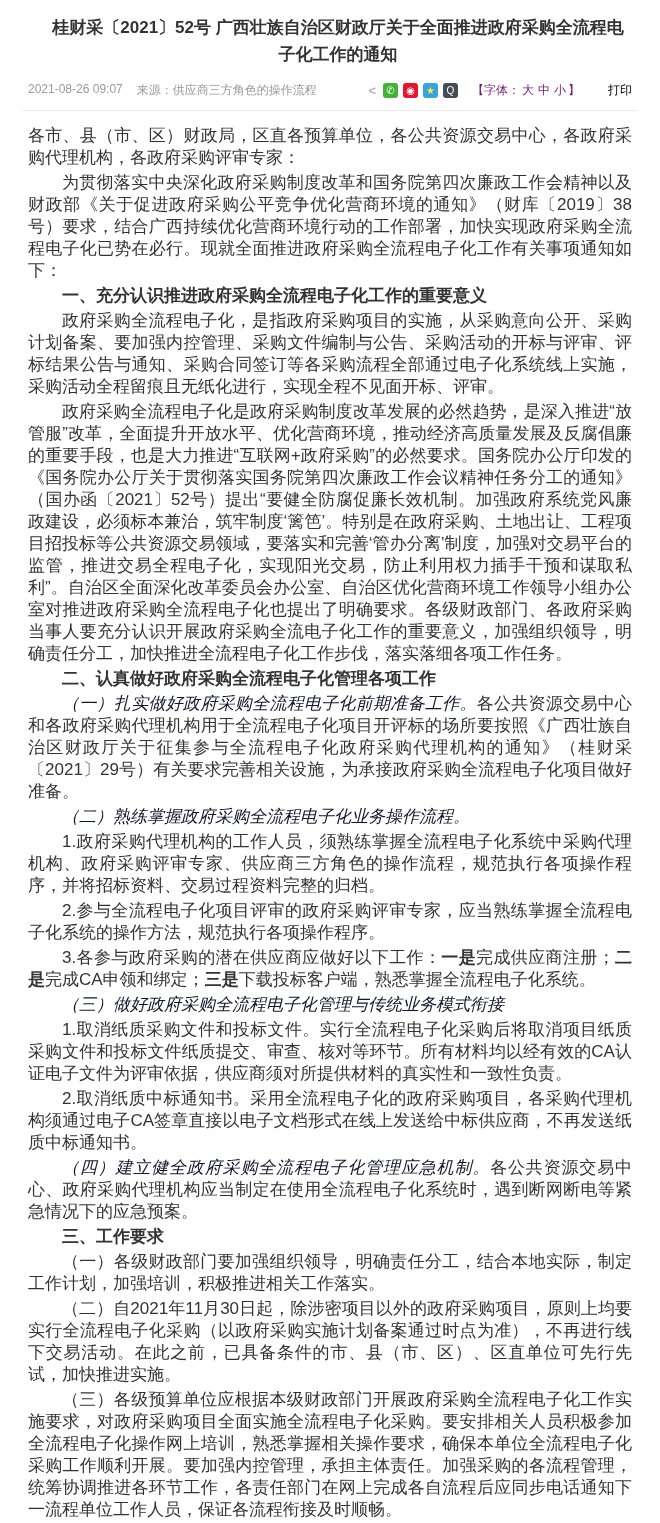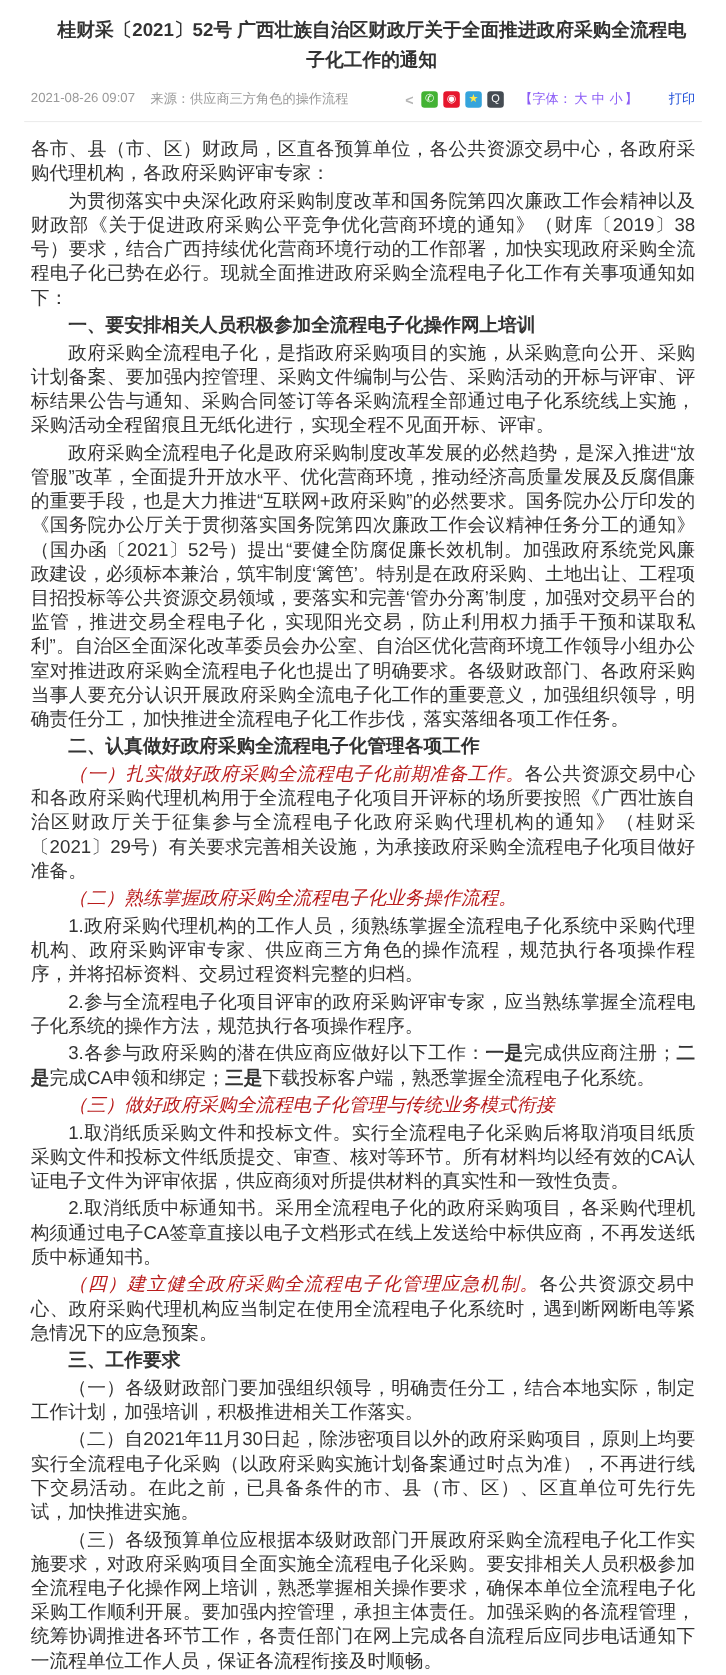--- a/index.html
+++ b/index.html
@@ -48,37 +48,37 @@
   .s-icon {
     width: 15px; height: 15px;
     border-radius: 3px;
     display: inline-flex;
     align-items: center;
     justify-content: center;
     font-size: 10px;
     line-height: 1;
     cursor: pointer;
   }
-  .font-size-ctrl { color: #8b5cf6; margin-left: 8px; }
+  .font-size-ctrl { color: #701a75; margin-left: 8px; }
   .font-size-ctrl .fs-opt { cursor: pointer; margin: 0 2px; }
-  .print-btn { margin-left: 22px; color: #1d4ed8; cursor: pointer; }
+  .print-btn { margin-left: 22px; color: #000000; cursor: pointer; }
   .doc-body {
     padding: 14px 28px 0 28px;
     font-size: 17px;
     line-height: 22px;
     text-align: justify;
     color: #333333;
   }
   .doc-body p { margin: 0 0 3px 0; }
   .doc-body p.indent { text-indent: 2em; }
   .run-bold { font-weight: 700; }
   .run-kai {
     font-family: "Liberation Serif", "DejaVu Serif", serif;
     font-style: italic;
-    color: #b91c1c;
+    color: #0f172a;
   }
   .doc-footer {
     padding: 66px 24px 20px 24px;
     text-align: right;
     font-size: 15px;
     line-height: 31px;
     color: #595959;
   }
 </style>
 </head>
@@ -104,21 +104,21 @@
       <span class="font-size-ctrl">
         <span>【字体：</span><span><span class="fs-opt">大</span><span class="fs-opt">中</span><span class="fs-opt">小</span></span><span>】</span>
       </span>
       <span class="print-btn">打印</span>
     </div>
   </div>
 
   <div class="doc-body">
       <p><span>各市、县（市、区）财政局，区直各预算单位，各公共资源交易中心，各政府采购代理机构，各政府采购评审专家：</span></p>
       <p class="indent"><span>为贯彻落实中央深化政府采购制度改革和国务院第四次廉政工作会精神以及财政部《关于促进政府采购公平竞争优化营商环境的通知》（财库〔2019〕38号）要求，结合广西持续优化营商环境行动的工作部署，加快实现政府采购全流程电子化已势在必行。现就全面推进政府采购全流程电子化工作有关事项通知如下：</span></p>
-      <p class="indent"><span class="run-bold">一、要安排相关人员积极参加全流程电子化操作网上培训</span></p>
+      <p class="indent"><span class="run-bold">一、充分认识推进政府采购全流程电子化工作的重要意义</span></p>
       <p class="indent"><span>政府采购全流程电子化，是指政府采购项目的实施，从采购意向公开、采购计划备案、要加强内控管理、采购文件编制与公告、采购活动的开标与评审、评标结果公告与通知、采购合同签订等各采购流程全部通过电子化系统线上实施，采购活动全程留痕且无纸化进行，实现全程不见面开标、评审。</span></p>
       <p class="indent"><span>政府采购全流程电子化是政府采购制度改革发展的必然趋势，是深入推进“放管服”改革，全面提升开放水平、优化营商环境，推动经济高质量发展及反腐倡廉的重要手段，也是大力推进“互联网+政府采购”的必然要求。国务院办公厅印发的《国务院办公厅关于贯彻落实国务院第四次廉政工作会议精神任务分工的通知》（国办函〔2021〕52号）提出“要健全防腐促廉长效机制。加强政府系统党风廉政建设，必须标本兼治，筑牢制度‘篱笆’。特别是在政府采购、土地出让、工程项目招投标等公共资源交易领域，要落实和完善‘管办分离’制度，加强对交易平台的监管，推进交易全程电子化，实现阳光交易，防止利用权力插手干预和谋取私利”。自治区全面深化改革委员会办公室、自治区优化营商环境工作领导小组办公室对推进政府采购全流程电子化也提出了明确要求。各级财政部门、各政府采购当事人要充分认识开展政府采购全流电子化工作的重要意义，加强组织领导，明确责任分工，加快推进全流程电子化工作步伐，落实落细各项工作任务。</span></p>
       <p class="indent"><span class="run-bold">二、认真做好政府采购全流程电子化管理各项工作</span></p>
       <p class="indent"><span class="run-kai">（一）扎实做好政府采购全流程电子化前期准备工作。</span><span>各公共资源交易中心和各政府采购代理机构用于全流程电子化项目开评标的场所要按照《广西壮族自治区财政厅关于征集参与全流程电子化政府采购代理机构的通知》（桂财采〔2021〕29号）有关要求完善相关设施，为承接政府采购全流程电子化项目做好准备。</span></p>
       <p class="indent"><span class="run-kai">（二）熟练掌握政府采购全流程电子化业务操作流程。</span></p>
       <p class="indent"><span>1.政府采购代理机构的工作人员，须熟练掌握全流程电子化系统中采购代理机构、政府采购评审专家、供应商三方角色的操作流程，规范执行各项操作程序，并将招标资料、交易过程资料完整的归档。</span></p>
       <p class="indent"><span>2.参与全流程电子化项目评审的政府采购评审专家，应当熟练掌握全流程电子化系统的操作方法，规范执行各项操作程序。</span></p>
       <p class="indent"><span>3.各参与政府采购的潜在供应商应做好以下工作：</span><span class="run-bold">一是</span><span>完成供应商注册；</span><span class="run-bold">二是</span><span>完成CA申领和绑定；</span><span class="run-bold">三是</span><span>下载投标客户端，熟悉掌握全流程电子化系统。</span></p>
       <p class="indent"><span class="run-kai">（三）做好政府采购全流程电子化管理与传统业务模式衔接</span></p>
       <p class="indent"><span>1.取消纸质采购文件和投标文件。实行全流程电子化采购后将取消项目纸质采购文件和投标文件纸质提交、审查、核对等环节。所有材料均以经有效的CA认证电子文件为评审依据，供应商须对所提供材料的真实性和一致性负责。</span></p>

